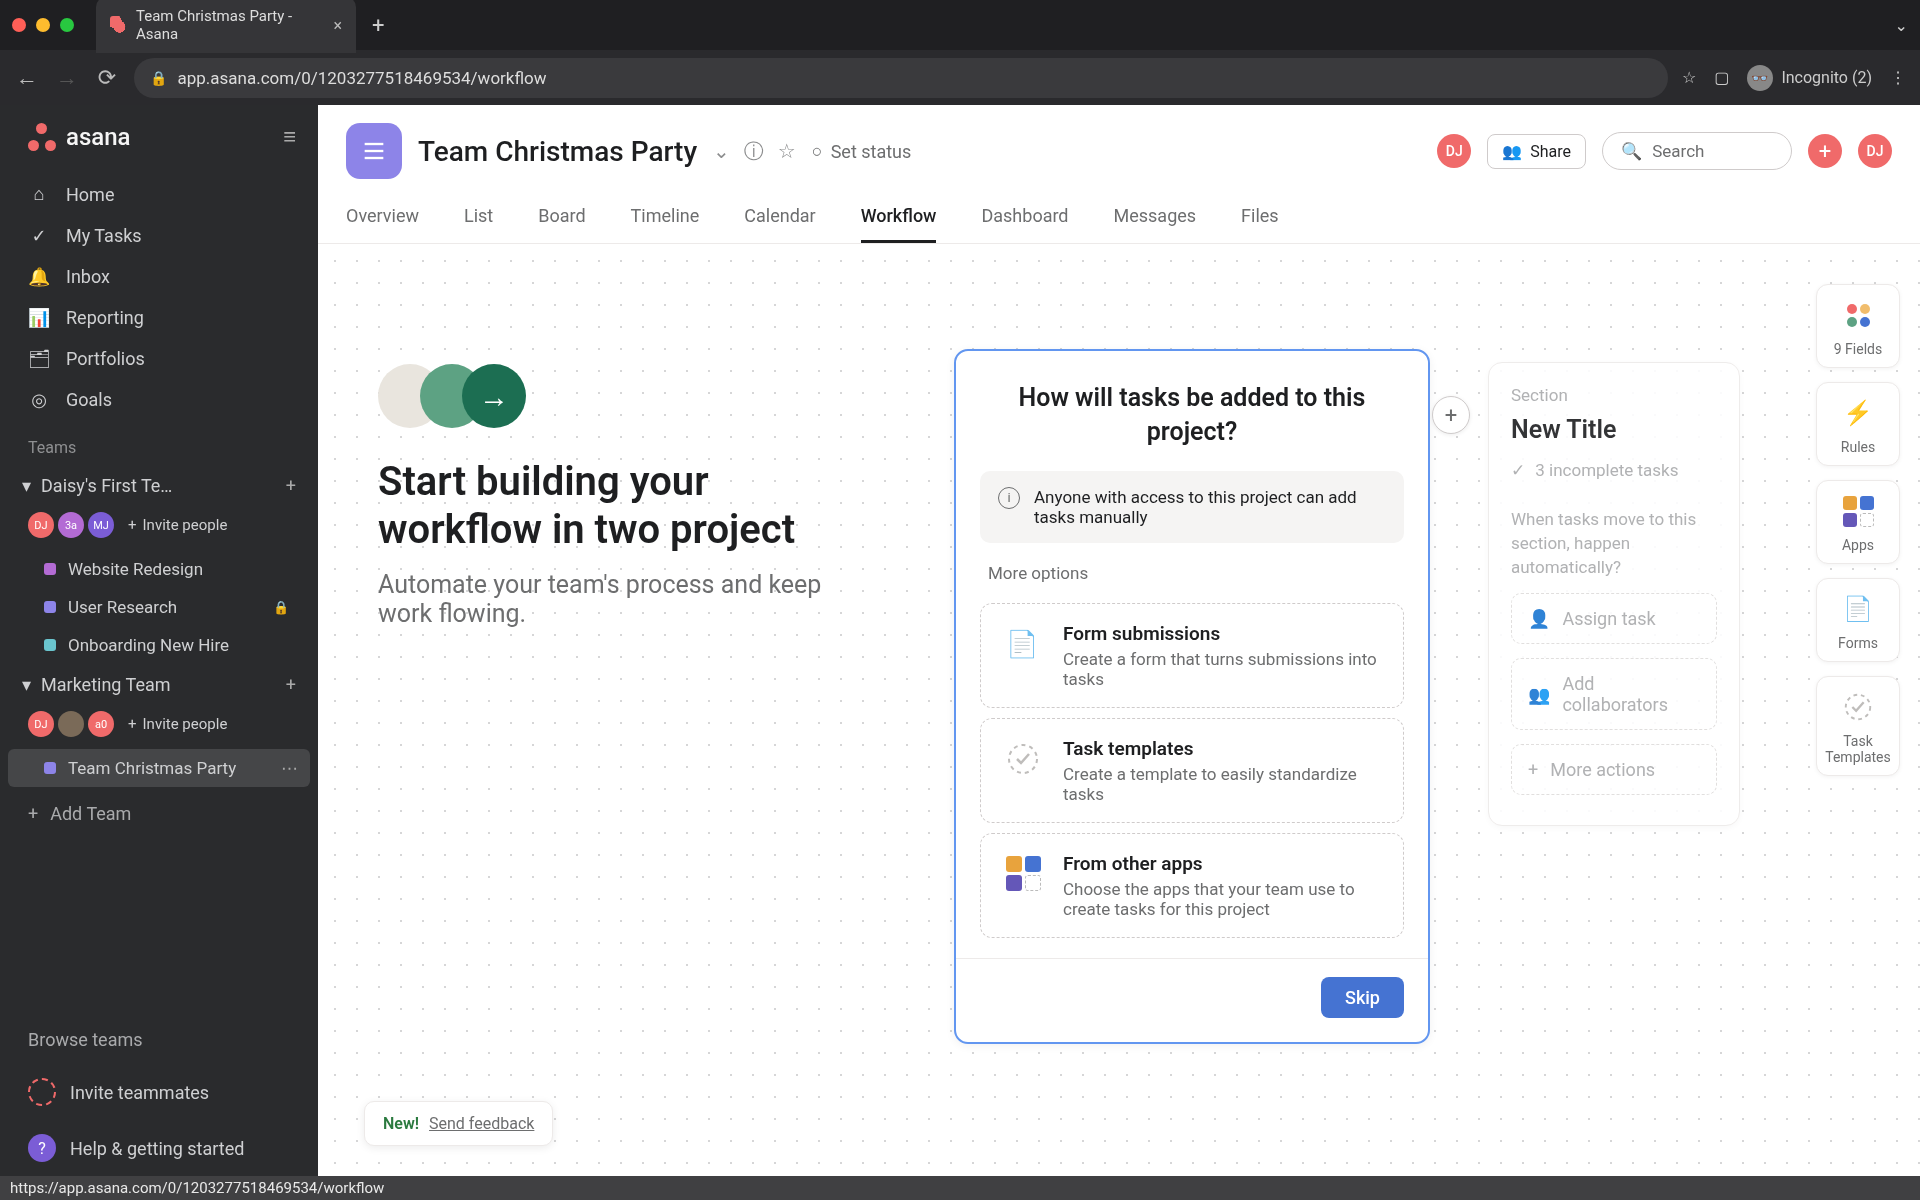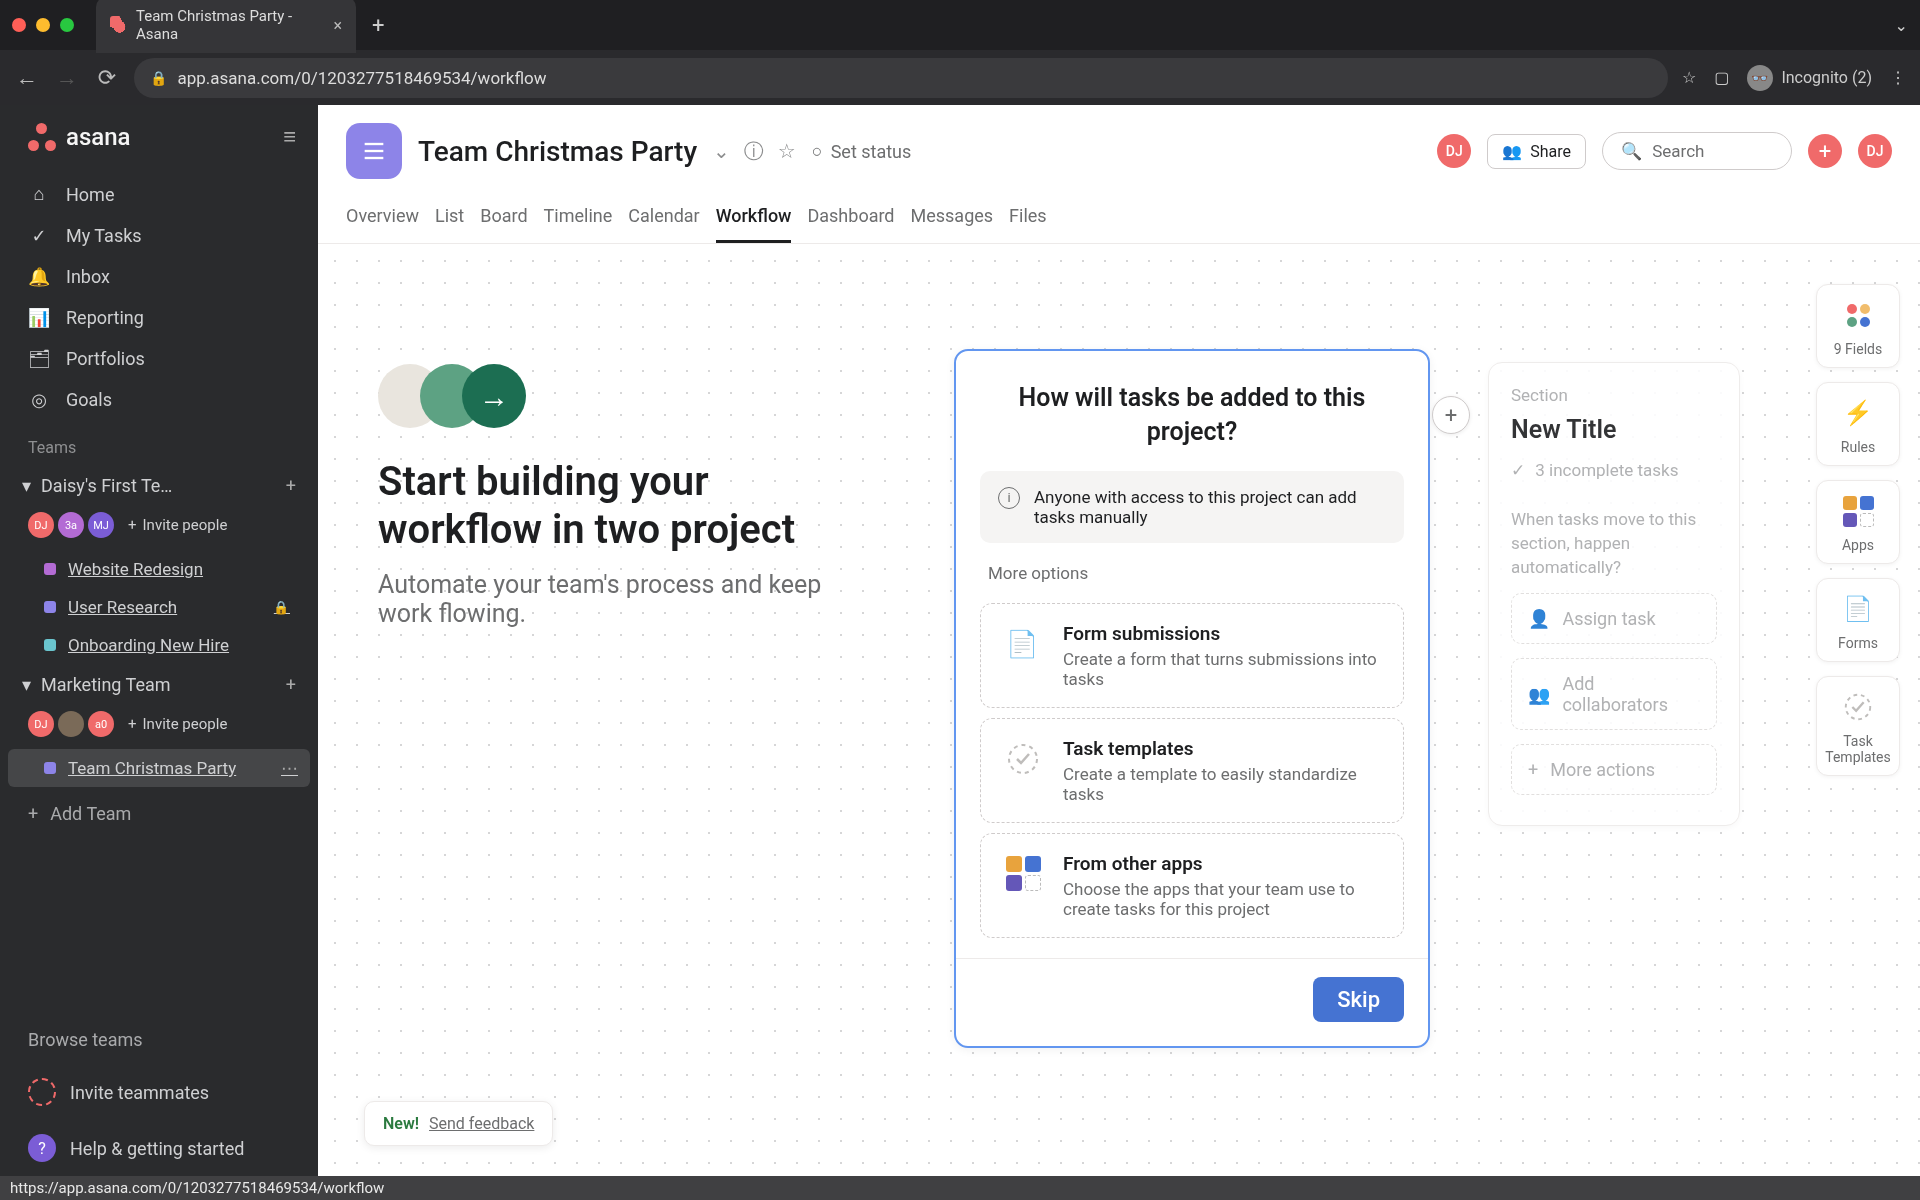--- a/index.html
+++ b/index.html
@@ -43,21 +43,21 @@
 .collapse-icon { color: #aaa; font-size: 22px; }
 .nav-item { display: flex; align-items: center; gap: 16px; padding: 10px 28px; cursor: pointer; }
 .nav-icon { width: 22px; text-align: center; font-size: 18px; }
 .section-header { padding: 18px 28px 8px; color: #8e8f91; font-size: 16px; }
 .team-row { display: flex; align-items: center; gap: 10px; padding: 10px 22px; }
 .team-name { flex: 1; overflow: hidden; text-overflow: ellipsis; white-space: nowrap; }
 .plus-circle { color: #aaa; font-size: 18px; }
 .members-row { display: flex; align-items: center; gap: 10px; padding: 6px 28px 12px; }
 .mini-avatar { width: 26px; height: 26px; border-radius: 50%; display: flex; align-items: center; justify-content: center; font-size: 11px; color: #fff; margin-right: -6px; }
 .invite-people { display: flex; align-items: center; gap: 6px; color: #cfd0d2; font-size: 15px; margin-left: 10px; }
-.project-row { display: flex; align-items: center; gap: 12px; padding: 9px 28px 9px 44px; font-size: 17px; text-decoration: underline; }
+.project-row { display: flex; align-items: center; gap: 12px; padding: 9px 28px 9px 44px; font-size: 17px; }
 .project-row.active { background: #454648; border-radius: 6px; margin: 0 8px; padding-left: 36px; padding-right: 12px; }
 .proj-bullet { width: 12px; height: 12px; border-radius: 3px; }
 .lock-small { color: #888; font-size: 13px; margin-left: auto; }
 .more-dots { color: #aaa; margin-left: auto; }
 .add-team { display: flex; align-items: center; gap: 12px; padding: 16px 28px; color: #a9aaac; }
 .sidebar-bottom { margin-top: auto; }
 .browse-teams { padding: 14px 28px; color: #a9aaac; }
 .invite-teammates { display: flex; align-items: center; gap: 14px; padding: 14px 28px; }
 .circle-icon { width: 28px; height: 28px; border-radius: 50%; border: 2px dashed #f06a6a; }
 .help-btn { display: flex; align-items: center; gap: 14px; padding: 14px 28px; }
@@ -69,21 +69,21 @@
 .title-row { display: flex; align-items: center; gap: 16px; }
 .proj-icon-box { width: 56px; height: 56px; border-radius: 14px; background: #8d84e8; display: flex; align-items: center; justify-content: center; color: #fff; }
 .proj-title { font-size: 28px; font-weight: 500; color: #1e1f21; }
 .proj-title-icons { display: flex; align-items: center; gap: 14px; color: #8c8d8e; font-size: 20px; }
 .set-status { display: flex; align-items: center; gap: 8px; color: #6d6e6f; font-size: 18px; }
 .topbar-right { margin-left: auto; display: flex; align-items: center; gap: 16px; }
 .avatar-circle { width: 34px; height: 34px; border-radius: 50%; background: #f06a6a; color: #fff; display: flex; align-items: center; justify-content: center; font-size: 14px; font-weight: 500; }
 .share-btn { display: flex; align-items: center; gap: 8px; border: 1px solid #cfcbcb; border-radius: 8px; padding: 7px 14px; font-size: 16px; color: #1e1f21; }
 .search-box { display: flex; align-items: center; gap: 10px; border: 1px solid #cfcbcb; border-radius: 24px; padding: 8px 18px; width: 190px; color: #6d6e6f; font-size: 17px; }
 .plus-omni { width: 34px; height: 34px; border-radius: 50%; background: #f06a6a; color: #fff; display: flex; align-items: center; justify-content: center; font-size: 22px; }
-.tabs-row { display: flex; gap: 16px; margin-top: 16px; }
+.tabs-row { display: flex; gap: 45px; margin-top: 16px; }
 .tab-link { padding: 10px 0 14px; font-size: 18px; color: #6d6e6f; cursor: pointer; border-bottom: 3px solid transparent; }
 .tab-link.active { color: #1e1f21; border-bottom-color: #1e1f21; font-weight: 500; }
 
 
 .canvas { flex: 1; position: relative; background: #fff; background-image: radial-gradient(#d6d6d7 1px, transparent 1px); background-size: 22px 22px; background-position: 6px 6px; overflow: hidden; }
 .intro { position: absolute; left: 60px; top: 120px; width: 490px; }
 .intro-circles { display: flex; margin-bottom: 30px; }
 .intro-circles span { width: 64px; height: 64px; border-radius: 50%; margin-right: -22px; display: flex; align-items: center; justify-content: center; }
 .intro-circles span:nth-child(1){ background: #e9e5de; }
 .intro-circles span:nth-child(2){ background: #5da283; }
@@ -94,21 +94,21 @@
 .card-main { position: absolute; left: 636px; top: 105px; width: 476px; background: #fff; border: 2px solid #6296f0; border-radius: 14px; padding: 30px 0 24px; box-shadow: 0 2px 10px rgba(0,0,0,0.06); }
 .card-main h2 { font-size: 25px; font-weight: 600; text-align: center; padding: 0 40px; color: #1e1f21; line-height: 1.35; }
 .info-banner { margin: 22px 24px 0; background: #f5f4f3; border-radius: 10px; padding: 16px 18px; display: flex; gap: 14px; font-size: 17px; color: #1e1f21; }
 .info-i { width: 22px; height: 22px; border-radius: 50%; border: 1.5px solid #6d6e6f; display: flex; align-items: center; justify-content: center; font-size: 13px; flex-shrink: 0; color: #6d6e6f; }
 .more-options-label { padding: 20px 32px 10px; color: #6d6e6f; font-size: 17px; }
 .option-card { margin: 10px 24px; border: 1.5px dashed #cfcbcb; border-radius: 12px; padding: 18px 20px; display: flex; gap: 18px; align-items: flex-start; cursor: pointer; }
 .opt-icon { width: 44px; height: 44px; flex-shrink: 0; display: flex; align-items: center; justify-content: center; font-size: 26px; }
 .opt-title { font-size: 19px; font-weight: 600; color: #1e1f21; }
 .opt-desc { font-size: 17px; color: #6d6e6f; margin-top: 4px; }
 .card-footer { border-top: 1px solid #edeae9; margin-top: 20px; padding: 18px 24px 0; display: flex; justify-content: flex-end; }
-.skip-btn { background: #4573d2; color: #fff; border-radius: 8px; padding: 10px 24px; font-size: 22px; font-weight: 500; }
+.skip-btn { background: #4573d2; color: #fff; border-radius: 8px; padding: 10px 24px; font-size: 18px; font-weight: 500; }
 
 .plus-node { position: absolute; left: 1114px; top: 152px; width: 38px; height: 38px; border-radius: 50%; background: #fff; border: 1px solid #cfcbcb; display: flex; align-items: center; justify-content: center; font-size: 22px; color: #6d6e6f; box-shadow: 0 1px 4px rgba(0,0,0,0.08); }
 
 .card-secondary { position: absolute; left: 1170px; top: 118px; width: 252px; background: #fff; border: 1px solid #edeae9; border-radius: 14px; padding: 22px 22px 30px; box-shadow: 0 2px 10px rgba(0,0,0,0.04); opacity: 0.9; }
 .sec-label { color: #a9aaac; font-size: 17px; }
 .sec-title { margin-top: 10px; font-size: 25px; font-weight: 600; color: #1e1f21; }
 .sec-tasks { margin-top: 16px; display: flex; align-items: center; gap: 10px; color: #a9aaac; font-size: 17px; }
 .sec-prompt { margin-top: 28px; color: #a9aaac; font-size: 17px; line-height: 1.4; }
 .sec-option { margin-top: 14px; border: 1.5px dashed #dedcdb; border-radius: 10px; padding: 14px 16px; display: flex; align-items: center; gap: 12px; color: #a9aaac; font-size: 18px; }
 

